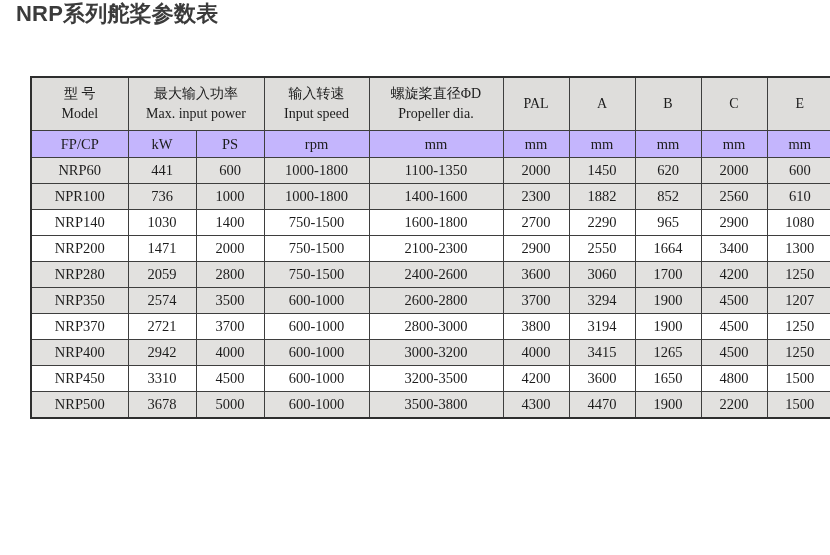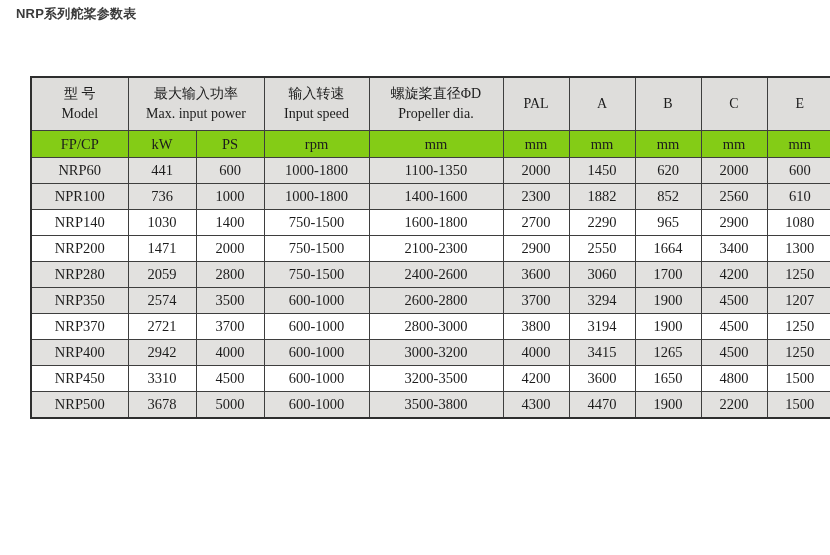--- a/index.html
+++ b/index.html
@@ -14,21 +14,21 @@
     background: #ffffff;
     overflow: hidden;
     font-family: "Liberation Serif", serif;
   }
   .title-block {
     position: absolute;
     left: 16px;
     top: 3px;
     font-family: "Liberation Sans", sans-serif;
     font-weight: bold;
-    font-size: 13px;
+    font-size: 22px;
     line-height: 21px;
     color: var(--title-text, #3b3b3b);
     letter-spacing: 0.2px;
   }
   table.param-table {
     position: absolute;
     left: 30px;
     top: 64px;
     width: 802px;
     border-collapse: collapse;
@@ -48,21 +48,21 @@
   }
   .main-header th {
     height: 52px;
     background: var(--header-bg, #dedddb);
     font-size: 14px;
     line-height: 1.4;
   }
   .units-row td {
     height: 26px;
     font-size: 14.5px;
-    background: #84cc16;
+    background: #c4b5fd;
   }
   tbody.data-body td {
     height: 25px;
     font-size: 14.5px;
   }
   tbody.data-body tr.alt td {
     background: var(--alt-bg, #e2e1df);
   }
 </style>
 </head>

